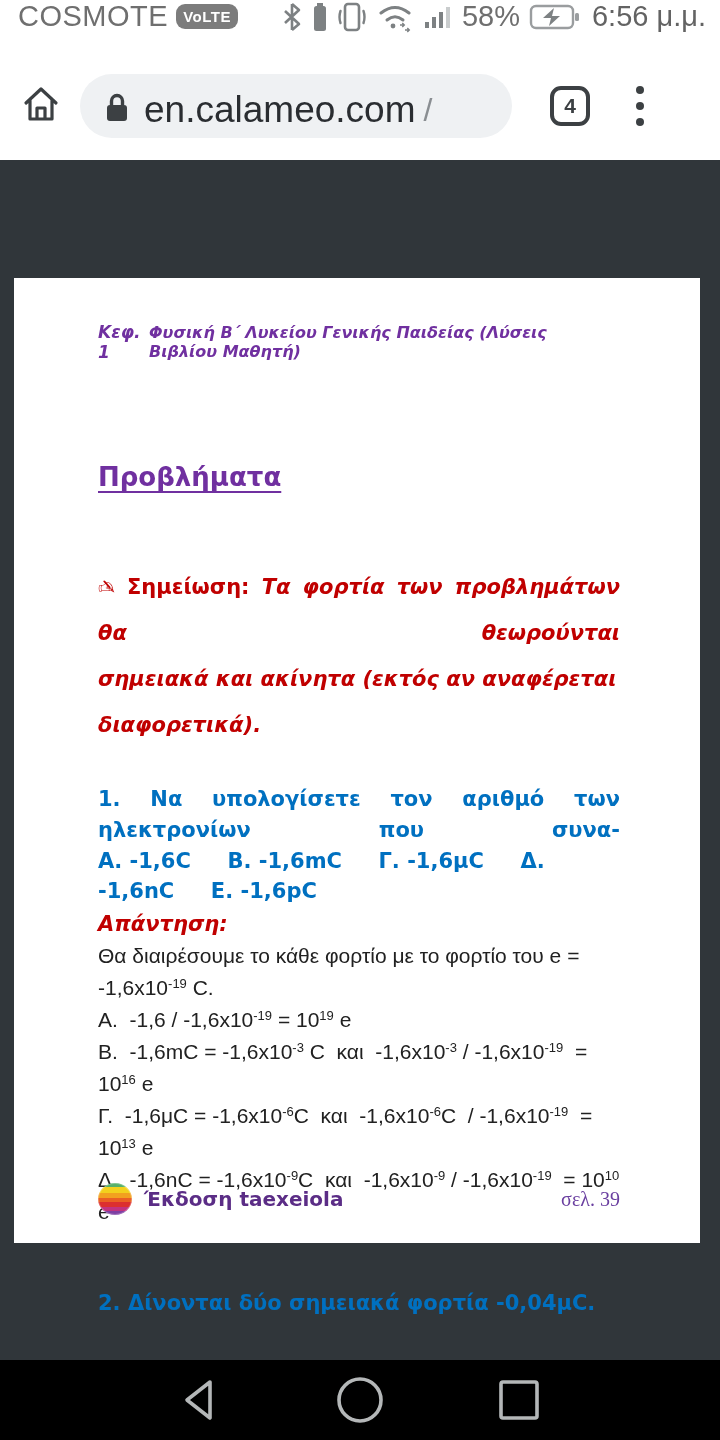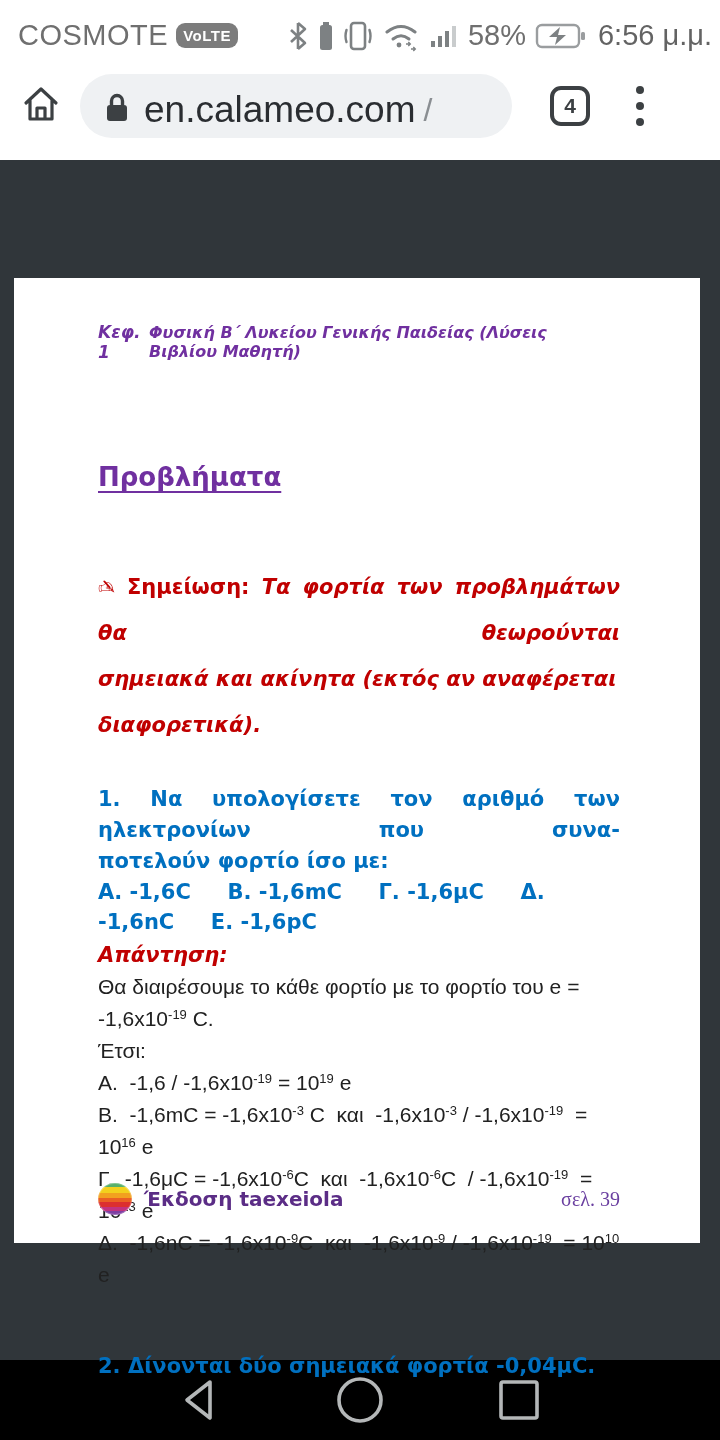--- a/index.html
+++ b/index.html
@@ -1,21 +1,21 @@
 <!DOCTYPE html>
 <html><head>
 <meta charset="utf-8">
 <style>
   * { margin:0; padding:0; box-sizing:border-box; }
   html,body { width:720px; height:1440px; }
   body { font-family:"Liberation Sans", sans-serif; background:#000; position:relative; }
   .screen { width:720px; height:1440px; display:flex; flex-direction:column; overflow:hidden; }
 
   
-  .status-bar { height:52px; background:#fff; display:flex; align-items:flex-end; justify-content:space-between; padding:0 8px 0 18px; flex:0 0 auto; }
+  .status-bar { height:52px; background:#fff; display:flex; align-items:flex-start; justify-content:space-between; padding:0 14px 0 18px; flex:0 0 auto; }
   .carrier-group { display:flex; align-items:center; gap:8px; }
   .carrier-name { font-size:29px; color:#6f6f6f; letter-spacing:0.5px; }
   .volte-badge { background:#7c7c7c; color:#fff; font-weight:bold; font-size:15px; padding:4px 7px; border-radius:9px; letter-spacing:0.5px; }
   .status-right { display:flex; align-items:center; gap:9px; color:#7d8183; }
   .status-right svg { display:block; }
   .batt-pct { font-size:29px; color:#6f6f6f; }
   .clock { font-size:29px; color:#636363; margin-left:2px; }
 
   
   .browser-bar { height:108px; background:#fff; display:flex; align-items:center; padding:0 18px; gap:16px; flex:0 0 auto; }
@@ -166,29 +166,27 @@
         <div class="note-line1">
           <span class="note-hand">✍</span>
           <span class="note-label">Σημείωση:</span>
           <span class="note-rest">Τα φορτία των προβλημάτων θα θεωρούνται</span>
         </div>
         <div class="note-line2">σημειακά και ακίνητα (εκτός αν αναφέρεται διαφορετικά).</div>
       </div>
 
       <div class="q-block q1-block">
         <div class="q-line1">1. Να υπολογίσετε τον αριθμό των ηλεκτρονίων που συνα-</div>
-        <div class="q-line2">ποτελούν φορτίο ίσο με:</div>
         <div class="q-options">Α. -1,6C     Β. -1,6mC     Γ. -1,6μC     Δ. -1,6nC     Ε. -1,6pC</div>
       </div>
 
       <div class="answer-label">Απάντηση:</div>
 
       <div class="sol-block">
         <div class="sol-line">Θα διαιρέσουμε το κάθε φορτίο με το φορτίο του e = -1,6x10<sup>-19</sup> C.</div>
-        <div class="sol-line">Έτσι:</div>
         <div class="sol-line">Α.  -1,6 / -1,6x10<sup>-19</sup> = 10<sup>19</sup> e</div>
         <div class="sol-line">Β.  -1,6mC = -1,6x10<sup>-3</sup> C  και  -1,6x10<sup>-3</sup> / -1,6x10<sup>-19</sup>  = 10<sup>16</sup> e</div>
         <div class="sol-line">Γ.  -1,6μC = -1,6x10<sup>-6</sup>C  και  -1,6x10<sup>-6</sup>C  / -1,6x10<sup>-19</sup>  = 10<sup>13</sup> e</div>
         <div class="sol-line">Δ.  -1,6nC = -1,6x10<sup>-9</sup>C  και  -1,6x10<sup>-9</sup> / -1,6x10<sup>-19</sup>  = 10<sup>10</sup> e</div>
       </div>
 
       <div class="q-block q2-block">2. Δίνονται δύο σημειακά φορτία -0,04μC.</div>
 
       <div class="doc-footer">
         <span class="logo-globe"></span>

